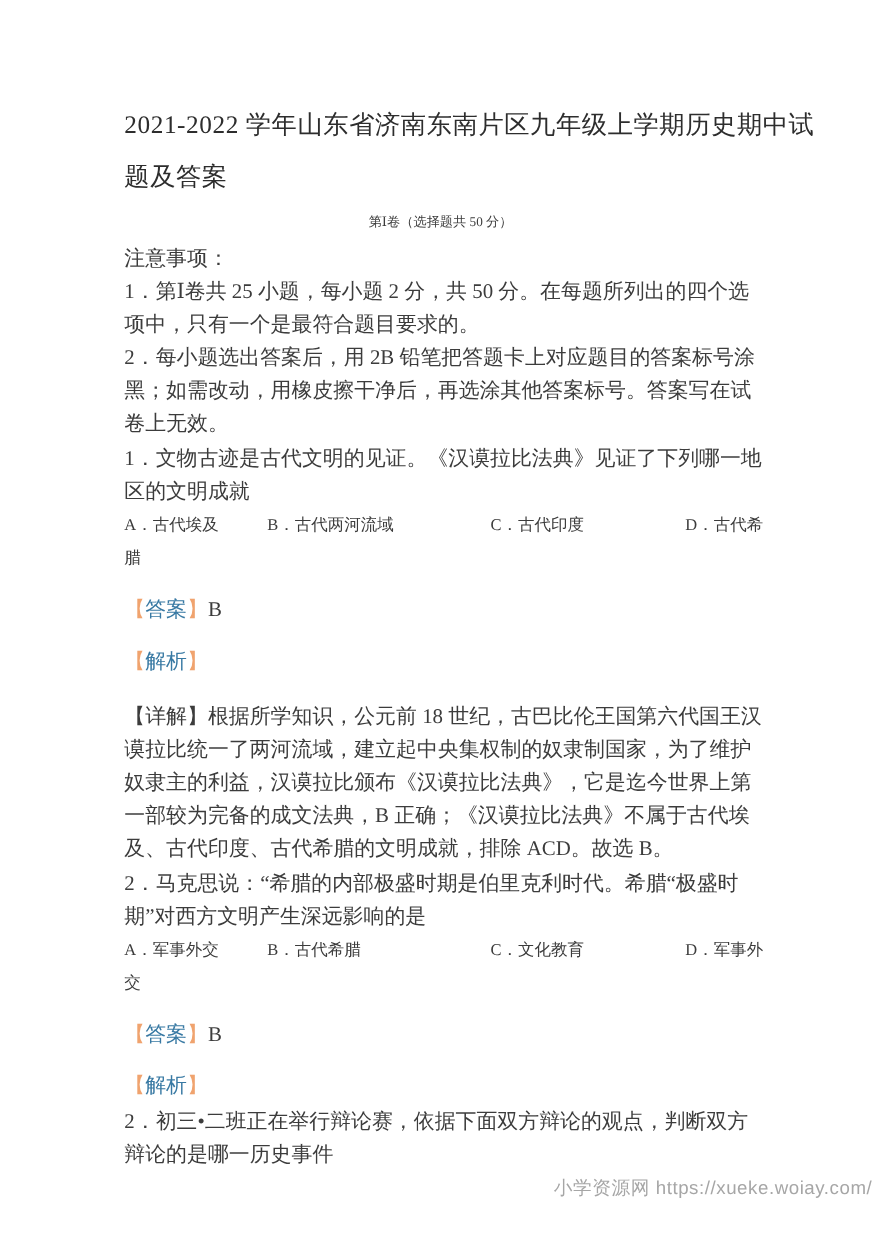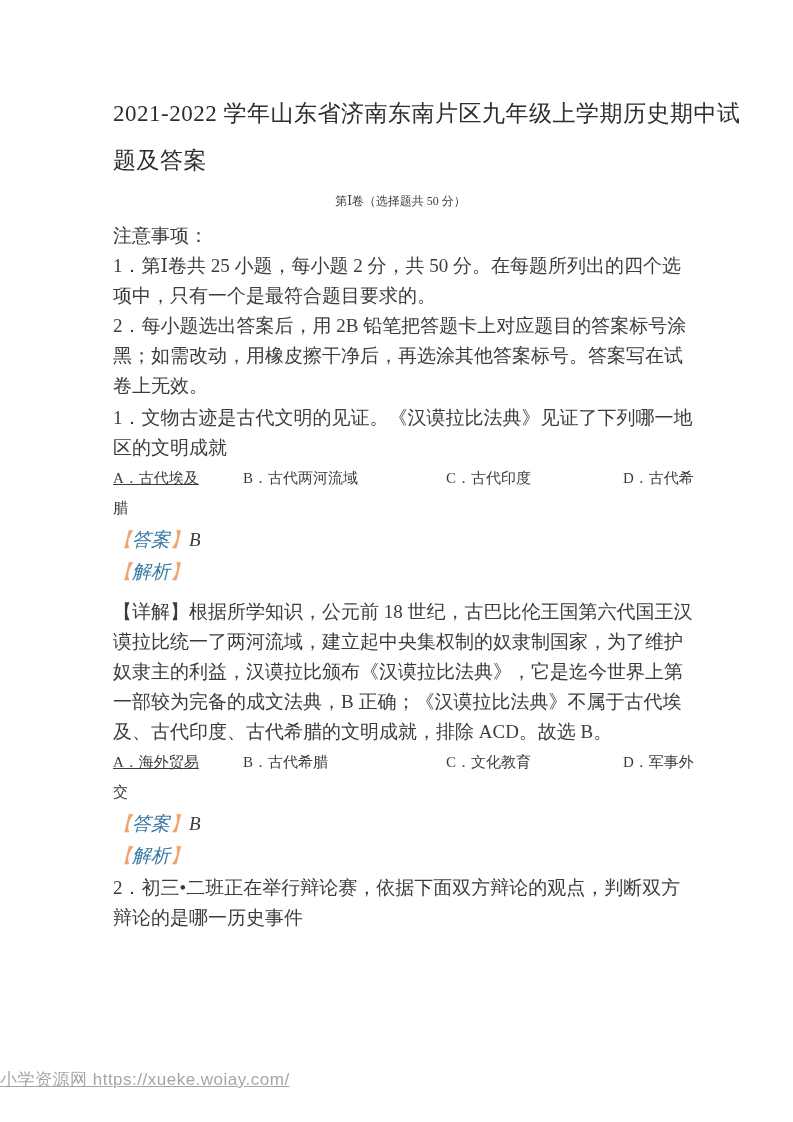--- a/index.html
+++ b/index.html
@@ -12,37 +12,37 @@
   .doc-title{
     font-size:23px;font-weight:400;line-height:47px;margin:0;
     width:632px;color:#2d2d2d;word-break:break-all;letter-spacing:0.5px;
   }
   .section-heading{
     font-size:12px;line-height:31px;margin:2px 0 4px;width:575px;
     text-align:center;color:#3c3c3c;
   }
   .line{font-size:19px;line-height:30px;margin:0;word-break:break-all;}
   .stem{margin-top:2px;font-family:Liberation Serif, serif;}
-  .detail{margin-top:10px;}
+  .detail{margin-top:20px;}
   .options{
     width:592px;font-size:15px;line-height:30px;word-break:break-all;
   }
   .opt{display:inline-block;vertical-align:top;}
-  .opt-a{width:130px;text-decoration:underline;}
+  .opt-a{width:130px;}
   .opt-b{width:203px;}
   .opt-c{width:177px;}
   .opt-d{display:inline;}
-  .ans-line,.ana-line{margin-top:2px;font-style:italic;}
+  .ans-line,.ana-line{margin-top:17px;}
   .bracket{color:#f0a36e;}
   .term{color:#3879a3;}
   .ans-value{color:#3c3c3c;}
   .footer{
-    position:absolute;top:1067px;left:0;width:793px;text-align:left;
+    position:absolute;top:1067px;left:0;width:793px;text-align:right;
     font-family:"Liberation Sans","DejaVu Sans",sans-serif;
-    font-size:17px;line-height:26px;color:#a6a6a6;letter-spacing:0.5px;text-decoration:underline;
+    font-size:17px;line-height:26px;color:#a6a6a6;letter-spacing:0.5px;
   }
 </style>
 </head>
 <body>
 
 <div class="page">
 
   <h1 class="doc-title">2021-2022 学年山东省济南东南片区九年级上学期历史期中试题及答案</h1>
 
   <div class="section-heading">第Ⅰ卷（选择题共 50 分）</div>
@@ -53,21 +53,22 @@
 
   <div>
     <p class="line stem">1．文物古迹是古代文明的见证。《汉谟拉比法典》见证了下列哪一地区的文明成就</p>
     <div class="options"><span class="opt opt-a">A．古代埃及</span><span class="opt opt-b">B．古代两河流域</span><span class="opt opt-c">C．古代印度</span><span class="opt-d">D．古代希腊</span></div>
     <p class="line ans-line"><span class="bracket">【</span><span class="term">答案</span><span class="bracket">】</span><span class="ans-value">B</span></p>
     <p class="line ana-line"><span class="bracket">【</span><span class="term">解析</span><span class="bracket">】</span></p>
     <p class="line detail">【详解】根据所学知识，公元前 18 世纪，古巴比伦王国第六代国王汉谟拉比统一了两河流域，建立起中央集权制的奴隶制国家，为了维护奴隶主的利益，汉谟拉比颁布《汉谟拉比法典》，它是迄今世界上第一部较为完备的成文法典，B 正确；《汉谟拉比法典》不属于古代埃及、古代印度、古代希腊的文明成就，排除 ACD。故选 B。</p>
   </div>
 
   <div>
-    <div class="options"><span class="opt opt-a">A．海外贸易</span><span class="opt opt-b">B．古代希腊</span><span class="opt opt-c">C．文化教育</span><span class="opt-d">D．军事外交</span></div>
+    <p class="line stem">2．马克思说：“希腊的内部极盛时期是伯里克利时代。希腊“极盛时期”对西方文明产生深远影响的是</p>
+    <div class="options"><span class="opt opt-a">A．军事外交</span><span class="opt opt-b">B．古代希腊</span><span class="opt opt-c">C．文化教育</span><span class="opt-d">D．军事外交</span></div>
     <p class="line ans-line"><span class="bracket">【</span><span class="term">答案</span><span class="bracket">】</span><span class="ans-value">B</span></p>
     <p class="line ana-line"><span class="bracket">【</span><span class="term">解析</span><span class="bracket">】</span></p>
   </div>
 
   <div>
     <p class="line stem">2．初三•二班正在举行辩论赛，依据下面双方辩论的观点，判断双方辩论的是哪一历史事件</p>
   </div>
 
 </div>
 

